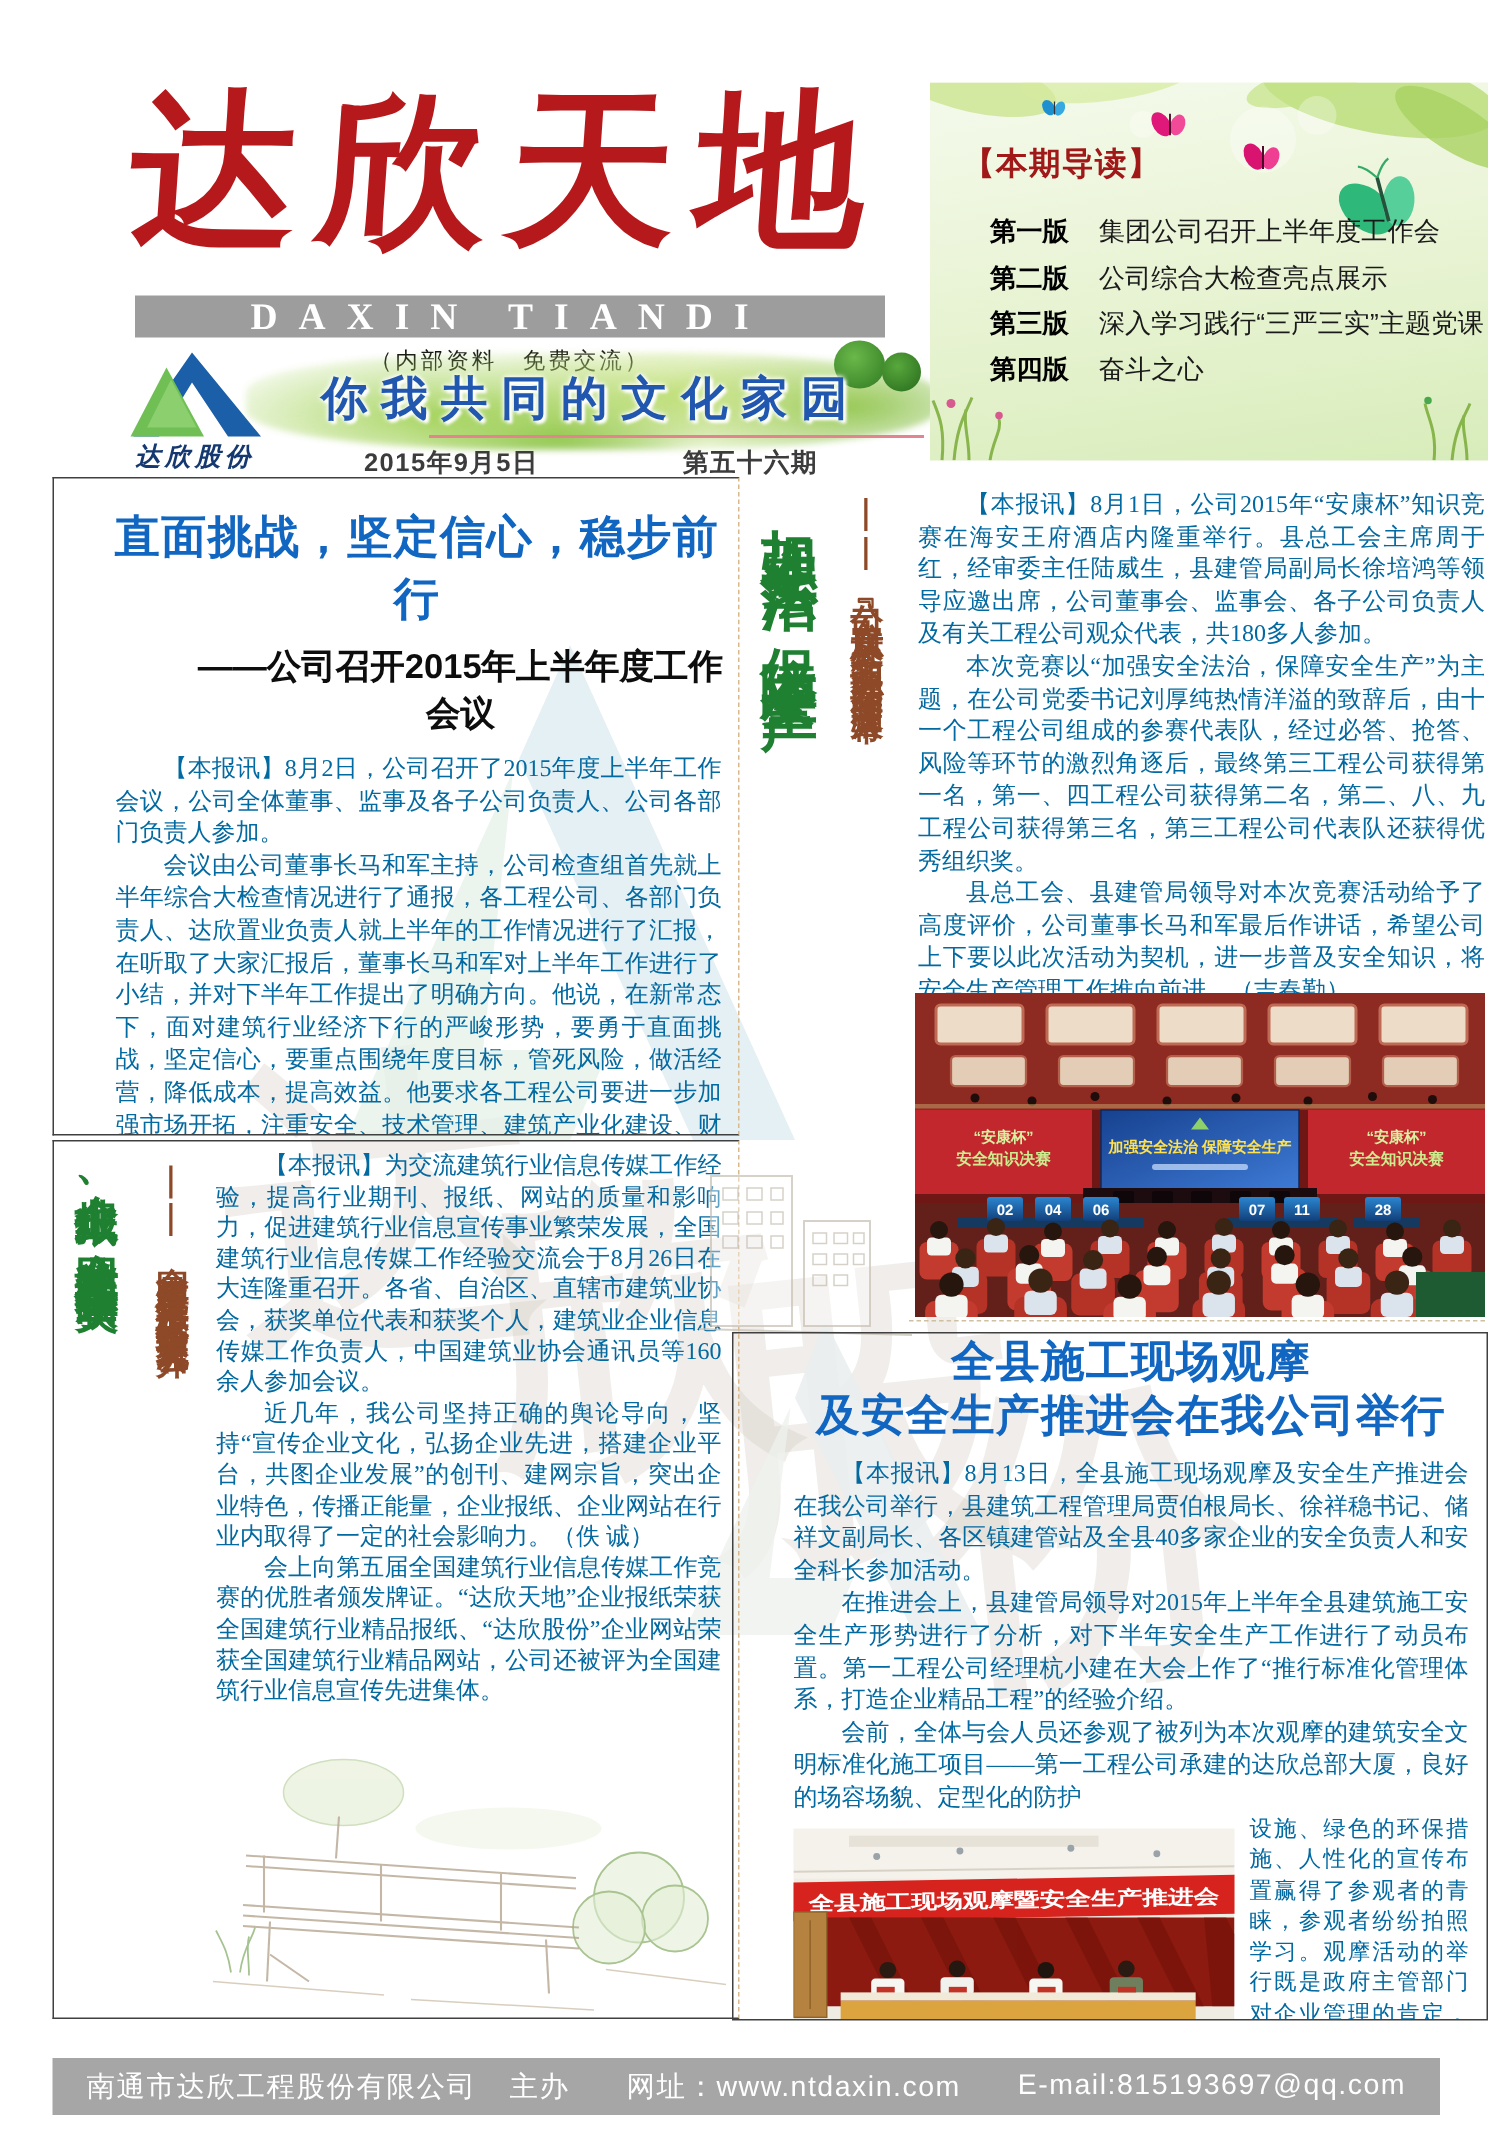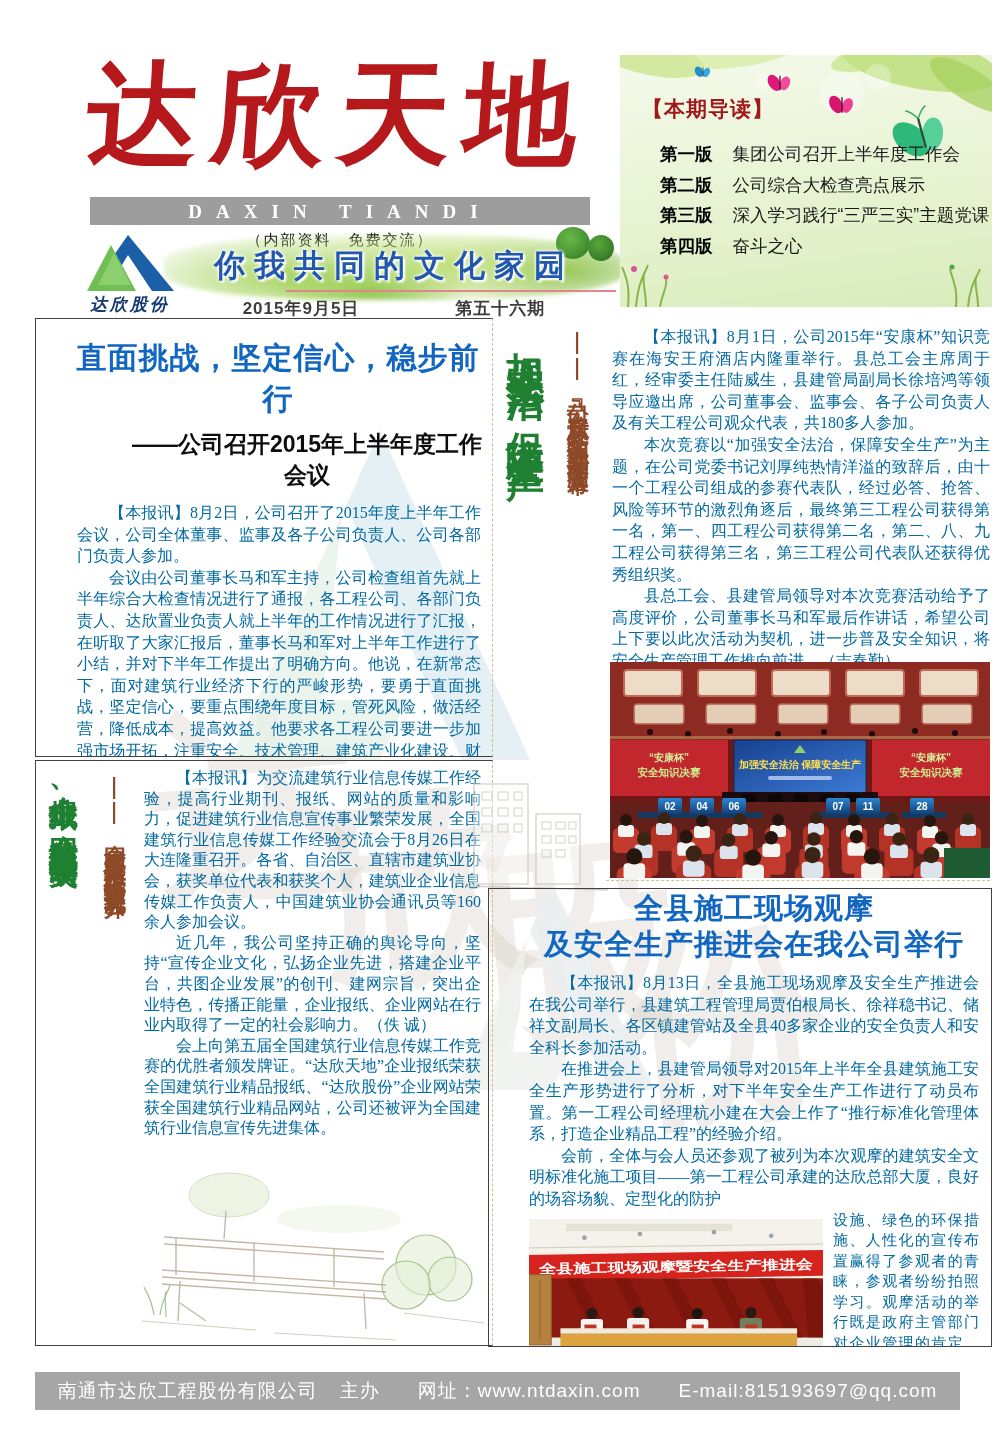--- a/index.html
+++ b/index.html
@@ -7,21 +7,21 @@
     --sans:"Liberation Sans","DejaVu Sans",sans-serif;
   }
   html,body{margin:0;padding:0;background:#fff;}
   .page{position:relative;width:995px;height:1437px;margin:0 auto;background:#fff;overflow:hidden;font-family:var(--sans);}
   .wm{position:absolute;z-index:0;pointer-events:none;}
   .wm-char{font-family:var(--serif);font-weight:700;color:#cfc7bb;opacity:.30;font-size:210px;line-height:1;transform:rotate(-6deg);}
   .layer{position:absolute;z-index:1;}
 
   
   .masthead-title{left:58px;top:40px;width:562px;height:150px;font-family:var(--serif);font-weight:700;font-size:112px;line-height:150px;color:#b5191c;letter-spacing:14px;text-align:center;transform:skewX(-4deg);}
-  .en-bar{left:90px;top:197px;width:500px;height:28px;background:#9d9d9d;color:#fff;font-family:var(--serif);font-size:19px;letter-spacing:14px;text-align:center;line-height:29px;font-weight:700;}
+  .en-bar{left:90px;top:197px;width:500px;height:28px;background:#9d9d9d;color:#fff;font-family:var(--serif);font-size:25px;letter-spacing:14px;text-align:center;line-height:29px;font-weight:700;}
   .mast-note{left:90px;top:231px;width:500px;text-align:center;font-size:15px;color:#111;letter-spacing:2px;font-family:var(--sans);}
   .logo-wrap{left:84px;top:233px;width:92px;height:62px;}
   .logo-caption{left:66px;top:293px;width:128px;text-align:center;font-family:var(--serif);font-style:italic;font-weight:700;font-size:17px;color:#14386f;letter-spacing:3px;}
   .slogan-banner{left:168px;top:241px;width:452px;height:53px;overflow:visible;}
   .grass-bg{position:absolute;inset:-6px -4px;background:
      radial-gradient(55% 110% at 28% 65%, #a6d45e 0%, rgba(166,212,94,0) 70%),
      radial-gradient(45% 95% at 62% 45%, #c2e07c 0%, rgba(194,224,124,0) 72%),
      radial-gradient(38% 85% at 86% 55%, #8cc24a 0%, rgba(140,194,74,0) 75%),
      radial-gradient(30% 70% at 45% 85%, #7ab83e 0%, rgba(122,184,62,0) 75%);
      filter:blur(2px);border-radius:40%;}

